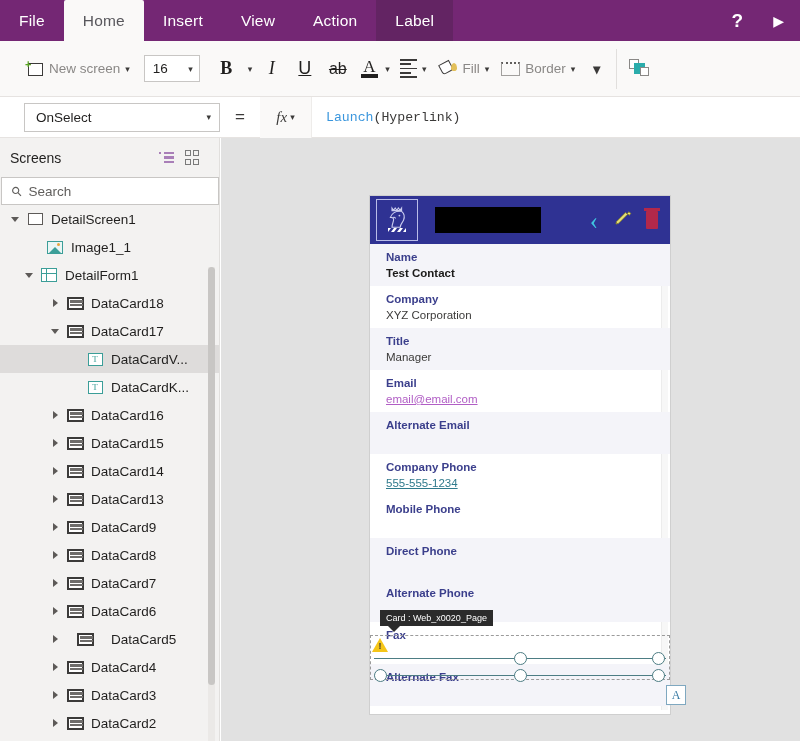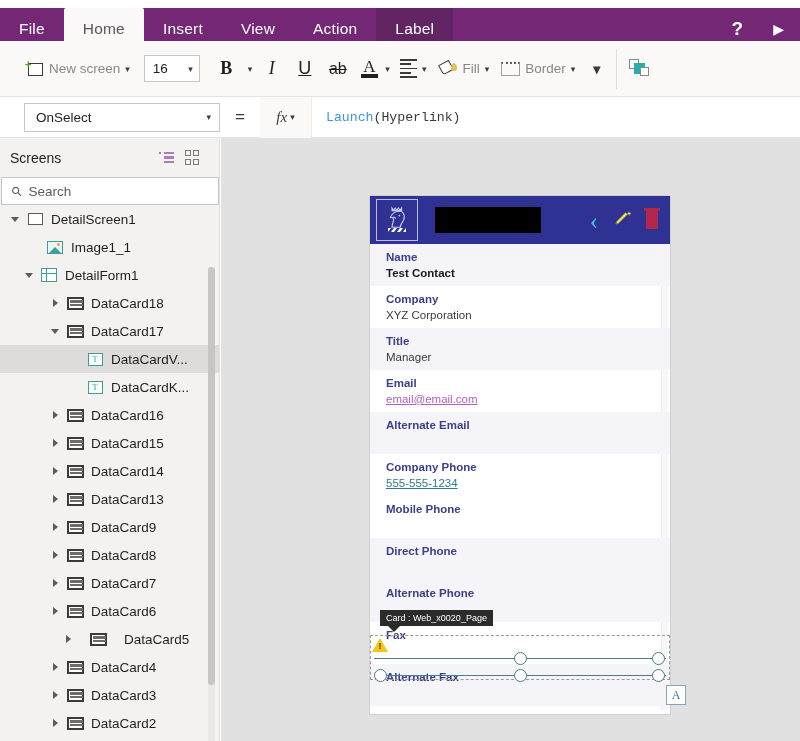--- a/index.html
+++ b/index.html
@@ -6,21 +6,21 @@
   html, body {
     width: 800px; height: 741px;
     font-family: "Liberation Sans", sans-serif;
     background: #ffffff;
     overflow: hidden;
   }
   #app { position: relative; width: 800px; height: 741px; }
 
   
   .tabstrip {
-    position: absolute; left: 0; top: 8px; width: 800px; height: 41px;
+    position: absolute; left: 0; top: 0; width: 800px; height: 41px;
     background: #742774;
     display: flex; align-items: flex-end;
   }
   .tab {
     height: 41px; padding: 0 19px;
     display: flex; align-items: center; justify-content: center;
     color: #ffffff; font-size: 15.5px; letter-spacing: .2px;
     cursor: default; white-space: nowrap;
   }
   .tab.active { background: #faf9f8; color: #58575c; border-radius: 2px 2px 0 0; }
@@ -551,21 +551,21 @@
             <span class="twist"></span>
           </span>
           <span class="ticon">
             <span class="ic-card">
               <i></i>
               <b></b>
             </span>
           </span>
           <span>DataCard6</span>
         </div>
-        <div class="trow" style="padding-left: 59px; gap: 10px;">
+        <div class="trow" style="padding-left: 46px; gap: 10px;">
           <span class="tw">
             <span class="twist"></span>
           </span>
           <span class="ticon">
             <span class="ic-card">
               <i></i>
               <b></b>
             </span>
           </span>
           <span>DataCard5</span>

